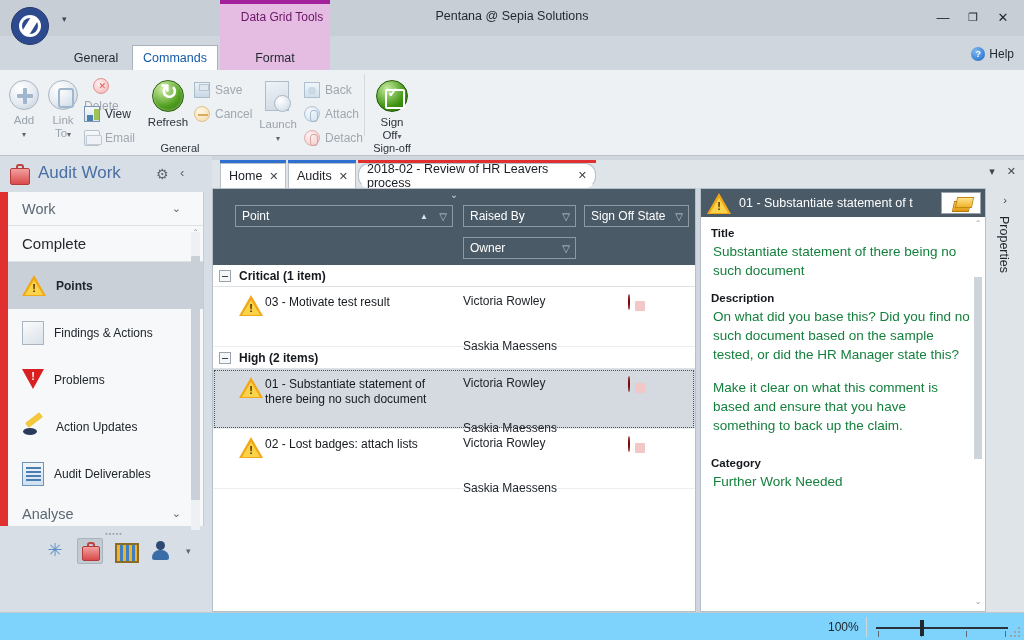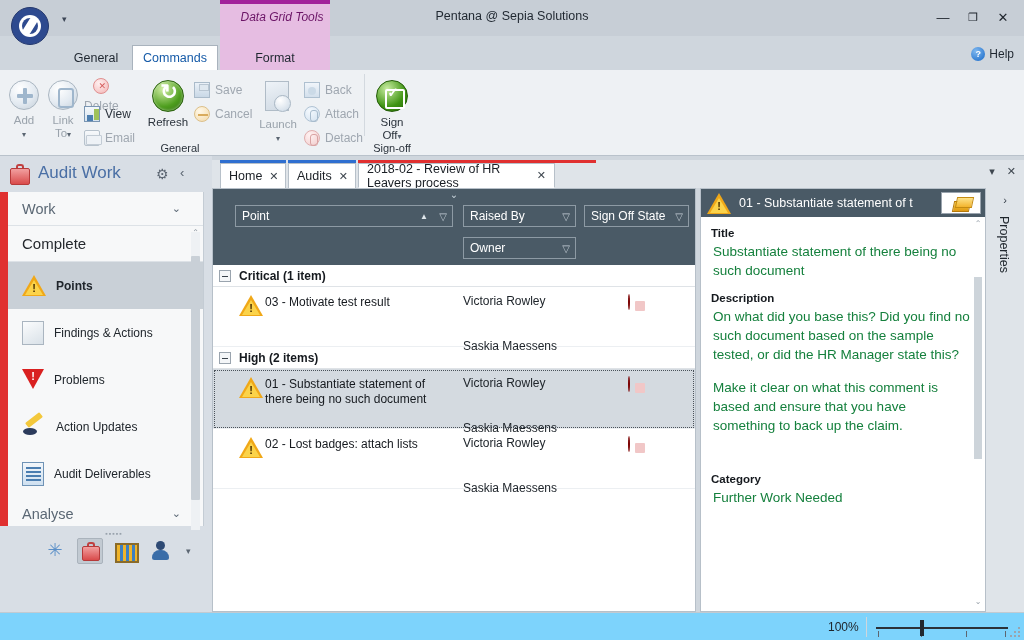--- a/index.html
+++ b/index.html
@@ -36,21 +36,21 @@
   .wintitle { position:absolute; left:0; top:9px; width:1024px; text-align:center; font-size:12.5px; color:#1f2730; }
   .winbtns { position:absolute; right:6px; top:4px; display:flex; }
   .winbtn { width:30px; height:26px; display:flex; align-items:center; justify-content:center; font-size:13px; color:#20262e; }
   .winbtn.sq { font-size:11px; }
 
   
   .ctx-banner {
     position:absolute; left:220px; top:0px; width:110px; height:70px;
     background:#e6bde2; border-top:4px solid #a3219b;
   }
-  .ctx-banner .lbl { position:absolute; left:0; top:6px; width:124px; text-align:center; font-size:12px; color:#6b1466;font-style:italic; }
+  .ctx-banner .lbl { position:absolute; left:0; top:6px; width:124px; text-align:center; font-size:12px; color:#6b1466; }
 
   
   .ribbon-tabs { position:absolute; left:0; top:46px; width:1024px; height:24px; }
   .rtab {
     position:absolute; top:0; height:24px; display:flex; align-items:center; justify-content:center;
     font-size:12.5px; color:#1f2730; padding:0 10px;
   }
   .rtab.general { left:62px; width:68px; }
   .rtab.commands {
     left:132px; width:86px; background:#ffffff; color:#165ba8;
@@ -472,21 +472,21 @@
     <div class="dtab" style="left:8px;width:66px;">
       <span class="acc" style="width:66px;background:#2f6fd0;"></span>
       <span>Home</span>
       <span class="x">✕</span>
     </div>
     <div class="dtab" style="left:76px;width:68px;">
       <span class="acc" style="width:68px;background:#2f6fd0;"></span>
       <span>Audits</span>
       <span class="x">✕</span>
     </div>
-    <div class="dtab" style="left:146px;width:197px;border-bottom:1px solid #ffffff;">
+    <div class="dtab" style="left:146px;width:238px;border-bottom:1px solid #ffffff;border-radius:11px;">
       <span class="acc" style="width:238px;background:#e03030;"></span>
       <span>2018-02 - Review of HR Leavers process</span>
       <span class="x">✕</span>
     </div>
     <div class="tabtools">
       <span>▾</span>
       <span>✕</span>
     </div>
   </div>
 
@@ -580,21 +580,21 @@
     <div class="propbody">
       <div class="plabel">Title</div>
       <div class="pvalue">Substantiate statement of there being no such document</div>
 
       <div class="plabel">Description</div>
       <div class="pvalue">
         <p>On what did you base this? Did you find no such document based on the sample tested, or did the HR Manager state this?</p>
         <p>Make it clear on what this comment is based and ensure that you have something to back up the claim.</p>
       </div>
 
-      <div class="plabel" style="margin-top:38px;">Category</div>
+      <div class="plabel" style="margin-top:22px;">Category</div>
       <div class="pvalue">Further Work Needed</div>
     </div>
 
     <div class="propscroll">
       <div class="track"></div>
       <div class="ar" style="top:0px;">⌃</div>
       <div class="thumb"></div>
       <div class="ar" style="top:378px;">⌄</div>
     </div>
   </div>

